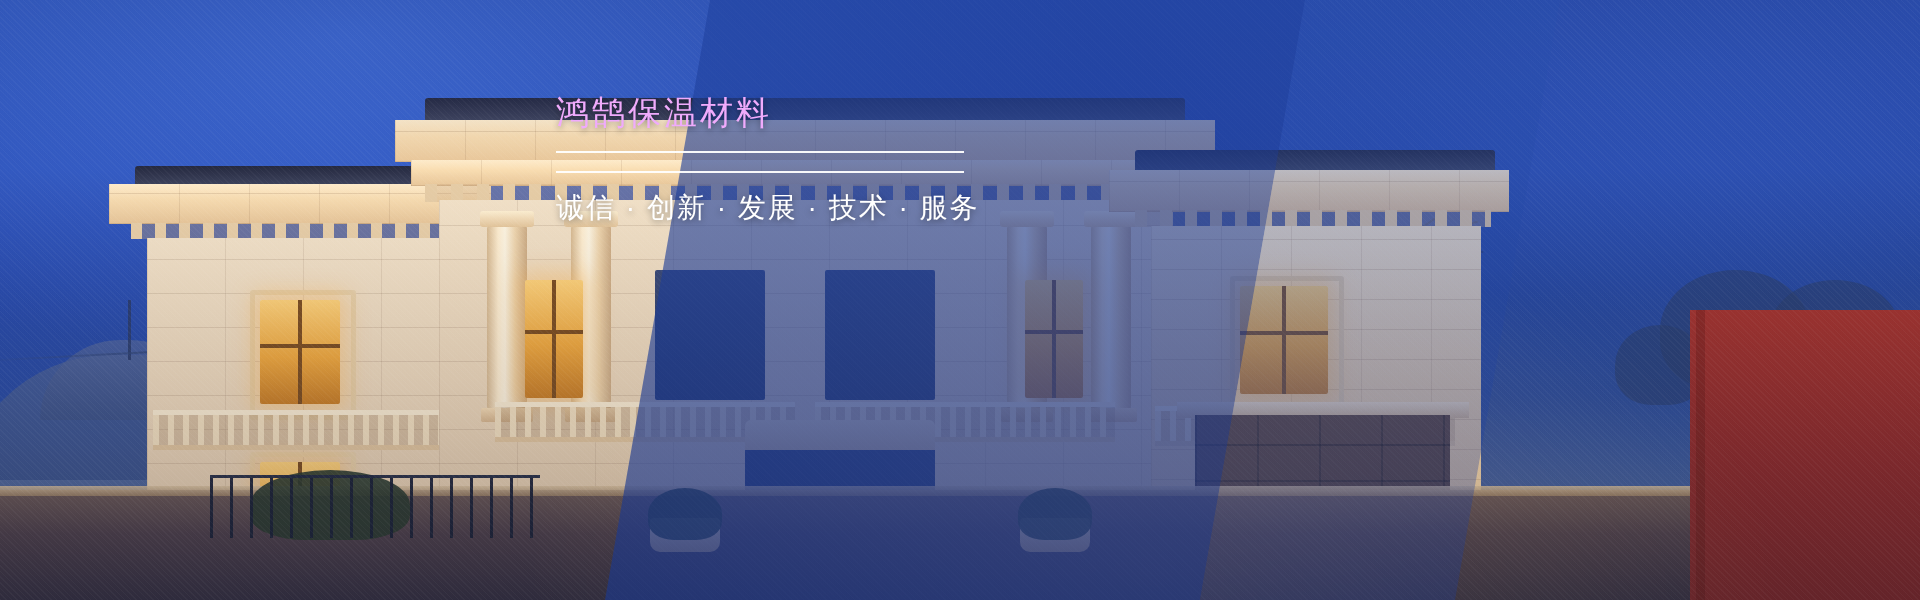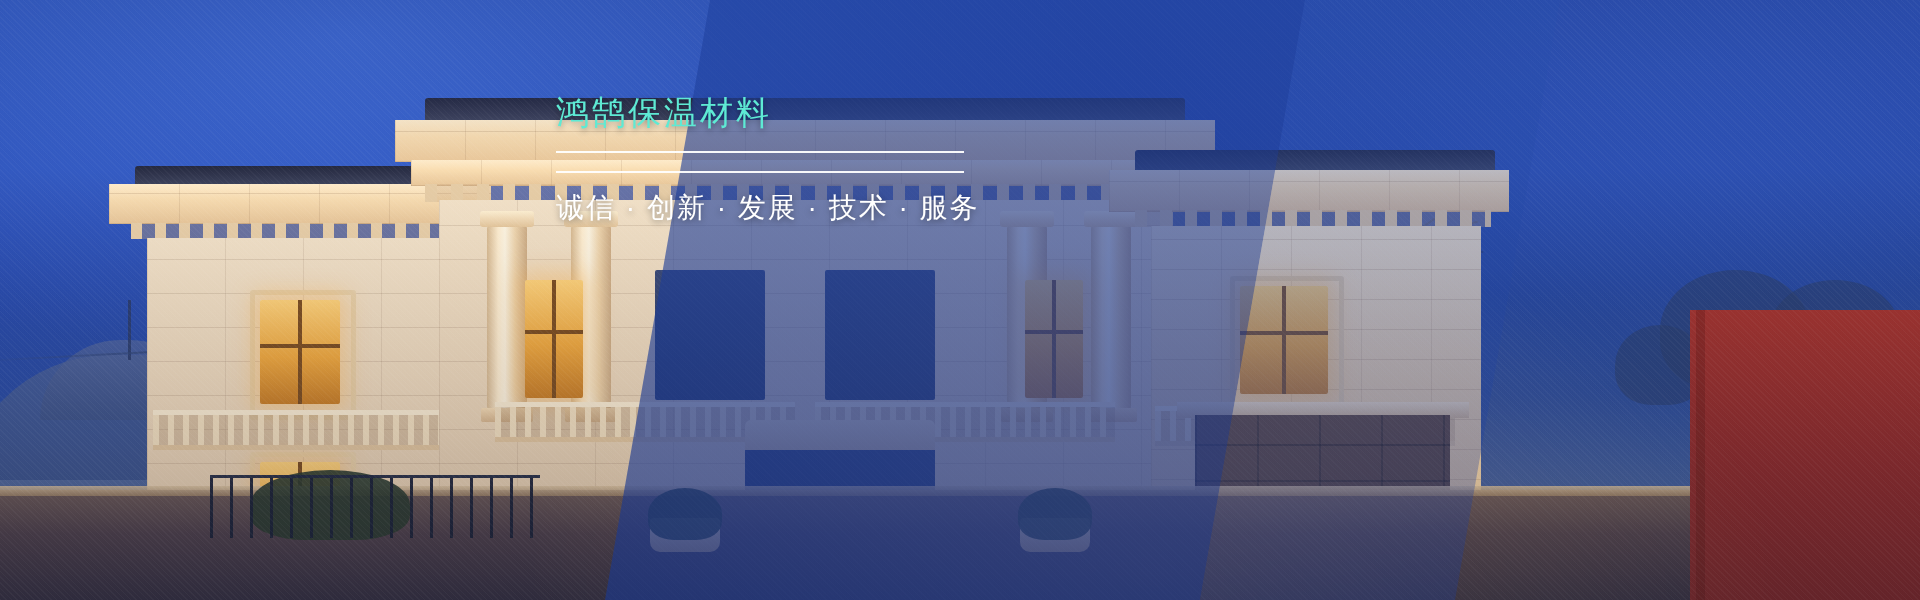--- a/index.html
+++ b/index.html
@@ -149,21 +149,21 @@
     background:linear-gradient(180deg, rgba(32,66,160,.60), rgba(28,56,140,.66));
     -webkit-clip-path:polygon(710px 0, 1305px 0, 1200px 600px, 605px 600px);
     clip-path:polygon(710px 0, 1305px 0, 1200px 600px, 605px 600px);}
   .overlay-soft{position:absolute;inset:0;pointer-events:none;
     background:linear-gradient(180deg, rgba(40,80,175,.30), rgba(30,60,150,.34));
     -webkit-clip-path:polygon(1305px 0, 1560px 0, 1455px 600px, 1200px 600px);
     clip-path:polygon(1305px 0, 1560px 0, 1455px 600px, 1200px 600px);}
 
   
   .copy{position:absolute;left:556px;top:96px;width:470px;}
-  .brand{font-size:33px;color:#5eead4;letter-spacing:3px;line-height:1;
+  .brand{font-size:33px;color:#f0abfc;letter-spacing:3px;line-height:1;
     text-shadow:0 2px 6px rgba(0,0,0,.45);}
   .rule{height:2px;background:#ffffff;opacity:.95;margin:22px 0 14px 0;width:408px;}
   .rule.bottom{margin:18px 0 16px 0;width:408px;}
   .headline{font-size:56px;font-weight:bold;color:#ffe400;line-height:1.16;
     letter-spacing:2px;white-space:nowrap;
     text-shadow:
       -2px -2px 0 #1d3f8f, 2px -2px 0 #1d3f8f, -2px 2px 0 #1d3f8f, 2px 2px 0 #1d3f8f,
       0 3px 0 #1d3f8f, 3px 0 0 #1d3f8f, 0 6px 14px rgba(10,25,70,.55);}
   .tagline{font-size:28px;color:#ffffff;letter-spacing:2px;white-space:nowrap;
     text-shadow:0 2px 6px rgba(0,0,0,.40);}

